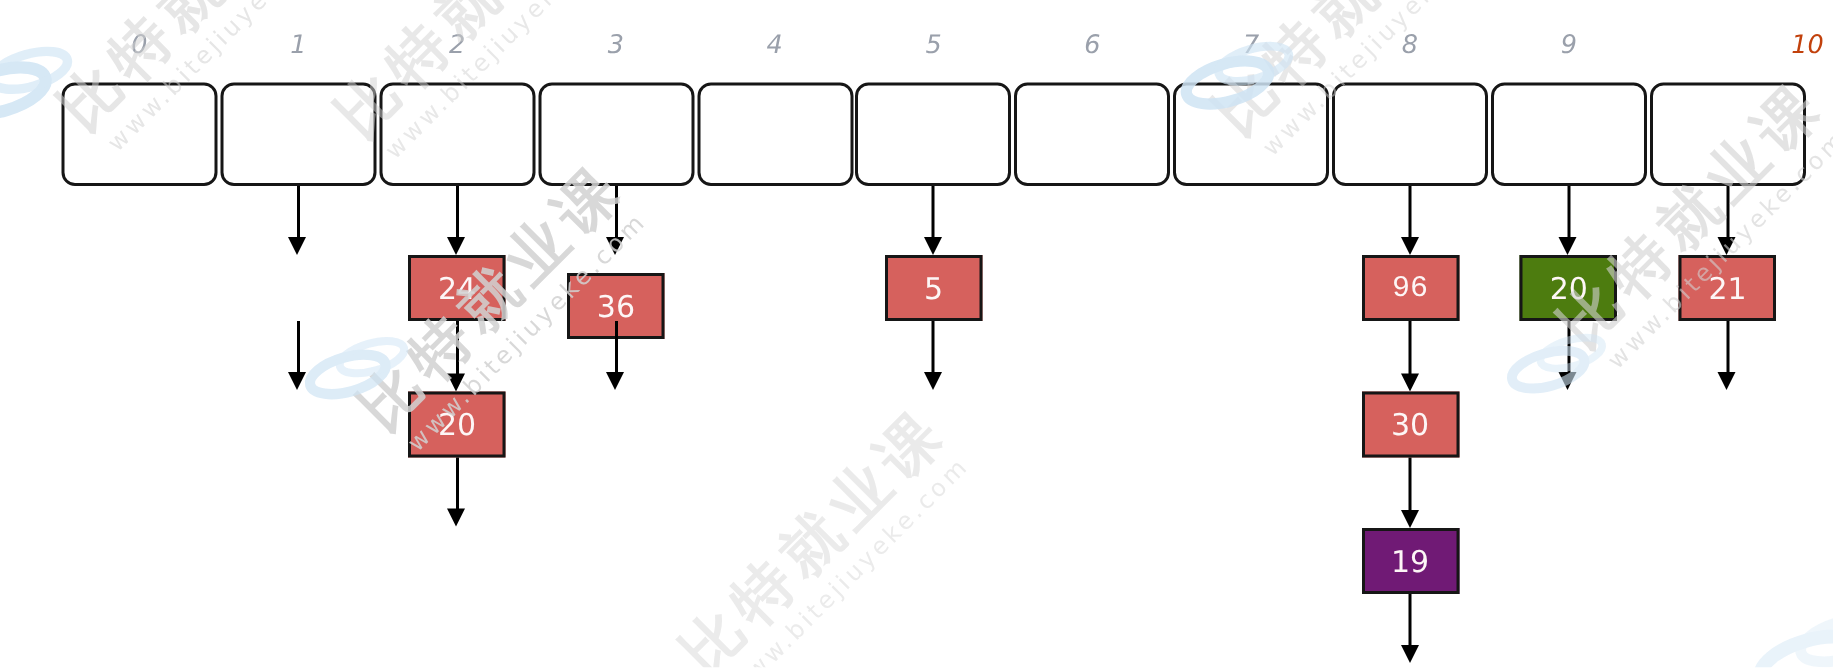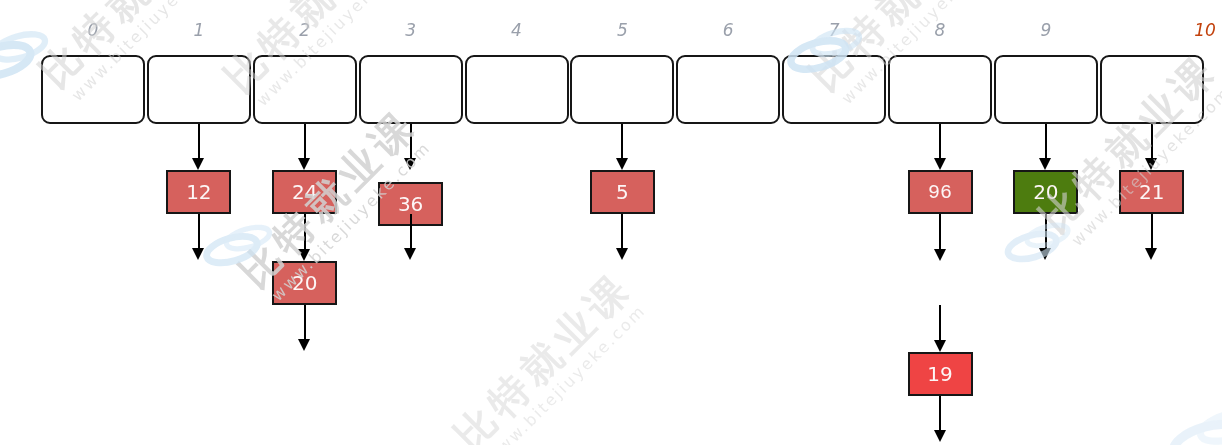--- a/index.html
+++ b/index.html
@@ -69,21 +69,20 @@
       <div class="idx" style="left: 888px; color: rgb(154, 160, 171);">8</div>
       <div class="bucket" style="left: 888px; background: rgb(255, 255, 255); border-color: rgb(22, 22, 22);"></div>
       <div class="idx" style="left: 993.875px; color: rgb(154, 160, 171);">9</div>
       <div class="bucket" style="left: 993.875px; background: rgb(255, 255, 255); border-color: rgb(22, 22, 22);"></div>
       <div class="idx" style="left: 1153px; color: #c2410c;">10</div>
       <div class="bucket" style="left: 1099.75px; background: rgb(255, 255, 255); border-color: rgb(22, 22, 22);"></div>
       <div class="arrow" style="left: 192.375px; top: 124px; height: 46px;">
         <div class="shaft" style="height: 35px; background: rgb(0, 0, 0);"></div>
         <div class="head" style="border-top-color: rgb(0, 0, 0);"></div>
       </div>
-      <div class="node" style="left: 166.375px; top: 170px; background: rgb(214, 97, 93); border-color: rgb(22, 22, 22); color: rgb(253, 246, 246);">12</div>
       <div class="arrow" style="left: 192.375px; top: 214px; height: 46px;">
         <div class="shaft" style="height: 35px; background: rgb(0, 0, 0);"></div>
         <div class="head" style="border-top-color: rgb(0, 0, 0);"></div>
       </div>
       <div class="arrow" style="left: 298.25px; top: 124px; height: 46px;">
         <div class="shaft" style="height: 35px; background: rgb(0, 0, 0);"></div>
         <div class="head" style="border-top-color: rgb(0, 0, 0);"></div>
       </div>
       <div class="node" style="left: 272.25px; top: 170px; background: rgb(214, 97, 93); border-color: rgb(22, 22, 22); color: rgb(253, 246, 246);">24</div>
       <div class="arrow" style="left: 298.25px; top: 214px; height: 47px;">
@@ -115,25 +114,26 @@
       </div>
       <div class="arrow" style="left: 933.5px; top: 124px; height: 46px;">
         <div class="shaft" style="height: 35px; background: rgb(0, 0, 0);"></div>
         <div class="head" style="border-top-color: rgb(0, 0, 0);"></div>
       </div>
       <div class="node" style="left: 907.5px; top: 170px; background: rgb(214, 97, 93); border-color: rgb(22, 22, 22); color: rgb(253, 246, 246); font-family: Liberation Mono, monospace;">96</div>
       <div class="arrow" style="left: 933.5px; top: 214px; height: 47px;">
         <div class="shaft" style="height: 36px; background: rgb(0, 0, 0);"></div>
         <div class="head" style="border-top-color: rgb(0, 0, 0);"></div>
       </div>
+      <div class="node" style="left: 907.5px; top: 261px; background: rgb(214, 97, 93); border-color: rgb(22, 22, 22); color: rgb(253, 246, 246);">30</div>
       <div class="arrow" style="left: 933.5px; top: 305px; height: 47px;">
         <div class="shaft" style="height: 36px; background: rgb(0, 0, 0);"></div>
         <div class="head" style="border-top-color: rgb(0, 0, 0);"></div>
       </div>
-      <div class="node" style="left: 907.5px; top: 352px; background: #ef4444; border-color: rgb(22, 22, 22); color: rgb(253, 246, 246);">19</div>
+      <div class="node" style="left: 907.5px; top: 352px; background: #701a75; border-color: rgb(22, 22, 22); color: rgb(253, 246, 246);">19</div>
       <div class="arrow" style="left: 933.5px; top: 396px; height: 46px;">
         <div class="shaft" style="height: 35px; background: rgb(0, 0, 0);"></div>
         <div class="head" style="border-top-color: rgb(0, 0, 0);"></div>
       </div>
       <div class="arrow" style="left: 1039.38px; top: 124px; height: 46px;">
         <div class="shaft" style="height: 35px; background: rgb(0, 0, 0);"></div>
         <div class="head" style="border-top-color: rgb(0, 0, 0);"></div>
       </div>
       <div class="node" style="left: 1013.38px; top: 170px; background: #4d7c0f; border-color: rgb(22, 22, 22); color: rgb(253, 246, 246);">20</div>
       <div class="arrow" style="left: 1039.38px; top: 214px; height: 46px;">

